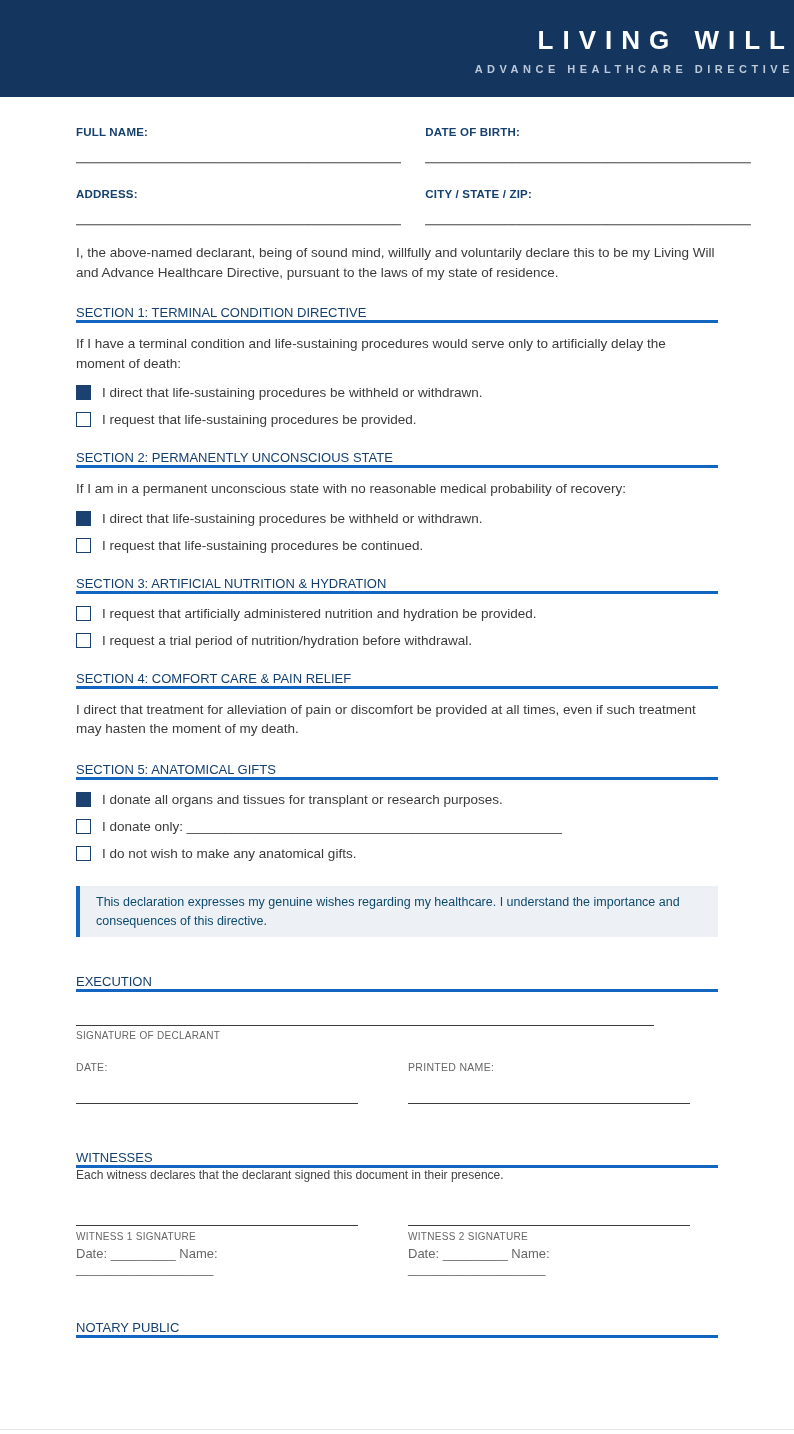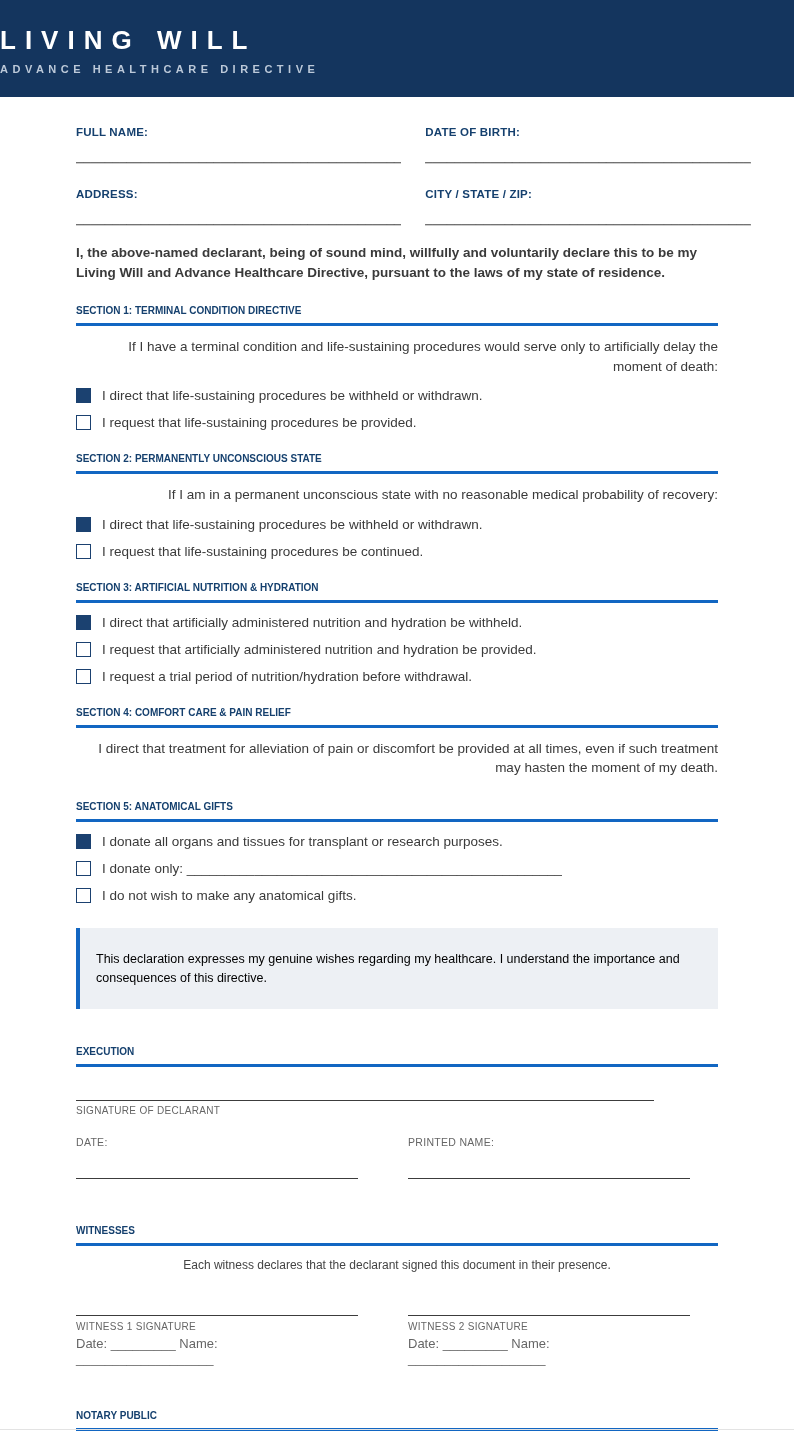--- a/index.html
+++ b/index.html
@@ -12,59 +12,59 @@
     --faint-line: #cccccc;
     --dark-line: #3c3c3c;
     --note-bg: #edf0f4;
   }
   *{margin:0;padding:0;box-sizing:border-box;}
   html,body{background:#ffffff;}
   body{font-family:"Liberation Sans", sans-serif;}
   .page{width:794px;height:1434px;position:relative;background:#ffffff;overflow:hidden;}
 
   
-  .doc-header{background:var(--navy);height:97px;padding-top:25px;text-align:left;}
+  .doc-header{background:var(--navy);height:97px;padding-top:25px;text-align:right;}
   .doc-title{color:#ffffff;font-size:26px;font-weight:bold;letter-spacing:9px;}
   .doc-subtitle{color:#bcc9d9;font-size:11px;letter-spacing:4.5px;margin-top:7px;font-weight:bold;}
 
   .content{padding:0 76px;}
 
   
   .field-grid{display:grid;grid-template-columns:1fr 1fr;column-gap:22px;row-gap:17px;margin-top:29px;gap:24px;}
   .field-label{font-size:11.5px;font-weight:bold;color:var(--heading-blue);letter-spacing:.2px;}
   .field-line{margin-top:10px;font-size:13px;color:#555;border-bottom:1px solid var(--faint-line);
               padding-bottom:0;white-space:nowrap;overflow:hidden;}
 
-  .declaration{font-size:13.5px;color:var(--body-text);line-height:1.45;margin-top:17px;font-weight:bold;}
-
-  
-  .section-title{font-size:10px;font-weight:bold;color:var(--heading-blue);
-                 border-bottom:3px solid var(--rule-blue);padding-bottom:7px;margin-top:23px;}
-  .section-intro{font-size:13.5px;color:var(--body-text);line-height:1.45;margin-top:11px;text-align:right;}
+  .declaration{font-size:13.5px;color:var(--body-text);line-height:1.45;margin-top:17px;}
+
+  
+  .section-title{font-size:13px;font-weight:normal;color:var(--heading-blue);
+                 border-bottom:3px solid var(--rule-blue);margin-top:23px;}
+  .section-intro{font-size:13.5px;color:var(--body-text);line-height:1.45;margin-top:11px;}
   .options{margin-top:4px;}
   .option{display:flex;align-items:center;gap:11px;margin-top:12px;cursor:default;}
   .checkbox{width:15px;height:15px;flex:0 0 15px;border:1.5px solid var(--checkbox-navy);background:#fff;}
   .checkbox.checked{background:var(--checkbox-navy);}
   .option-label{font-size:13.5px;color:var(--body-text);white-space:nowrap;overflow:hidden;}
 
   
   .note{margin-top:25px;background:var(--note-bg);border-left:4px solid var(--rule-blue);
-        padding:22px 16px;font-size:12.5px;color:#000000;line-height:1.5;}
+        padding:7px 16px;font-size:12.5px;color:#0c4a6e;line-height:1.5;}
 
   
   .exec-title{margin-top:37px;}
   .wit-title{margin-top:46px;}
   .not-title{margin-top:44px;}
   .sig-line-long{margin-top:33px;width:578px;border-top:1px solid var(--dark-line);}
   .sig-caption{font-size:10px;color:var(--muted-text);margin-top:4px;letter-spacing:.3px;}
   .cols{display:grid;grid-template-columns:1fr 1fr;column-gap:50px;width:614px;}
   .exec-cols{margin-top:20px;}
   .col-label{font-size:10.5px;color:var(--muted-text);letter-spacing:.3px;}
   .col-line{margin-top:30px;border-top:1px solid var(--dark-line);}
-  .wit-intro{font-size:12px;color:#444;margin-top:12px;text-align:center;}
+  .wit-intro{font-size:12px;color:#444;}
   .wit-cols{margin-top:43px;}
   .wit-line{border-top:1px solid var(--dark-line);}
   .wit-caption{font-size:10px;color:var(--muted-text);margin-top:5px;letter-spacing:.3px;}
   .wit-datename{font-size:13px;color:var(--muted-text);margin-top:4px;}
 
   .bottom-rule{position:absolute;left:0;right:0;bottom:4px;border-top:1px solid #e3e3e3;}
 </style>
 </head>
 <body>
 
@@ -131,24 +131,20 @@
     <span class="checkbox"></span>
     <span class="option-label">I request that life-sustaining procedures be continued.</span>
   </div>
 </div>
   </section>
 
   <section class="section">
     <h2 class="section-title">SECTION 3: ARTIFICIAL NUTRITION &amp; HYDRATION</h2>
 
     <div class="options">
-  <div class="option">
-    <span class="checkbox checked"></span>
-    <span class="option-label">I direct that artificially administered nutrition and hydration be withheld.</span>
-  </div>
 
   <div class="option">
     <span class="checkbox"></span>
     <span class="option-label">I request that artificially administered nutrition and hydration be provided.</span>
   </div>
 
   <div class="option">
     <span class="checkbox"></span>
     <span class="option-label">I request a trial period of nutrition/hydration before withdrawal.</span>
   </div>

